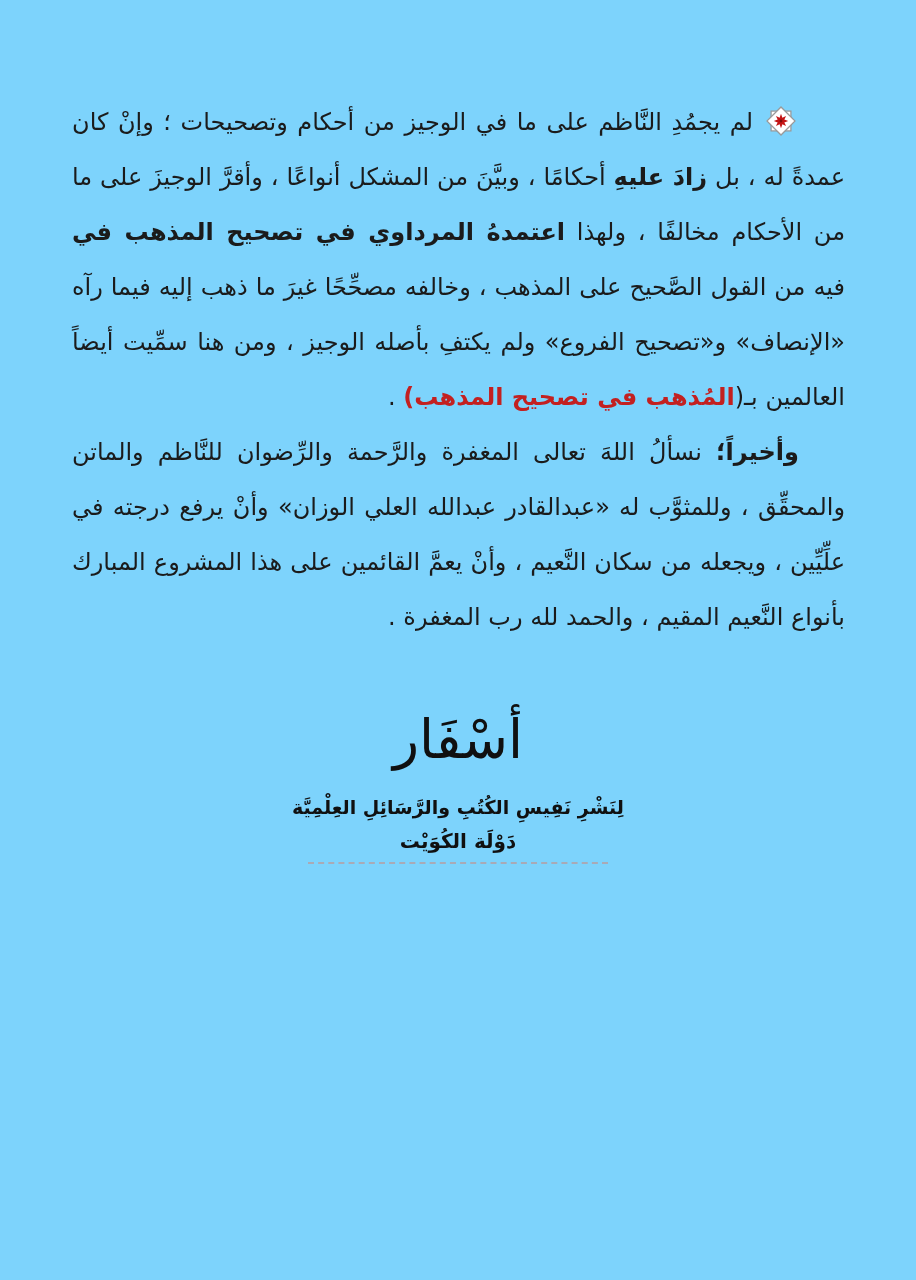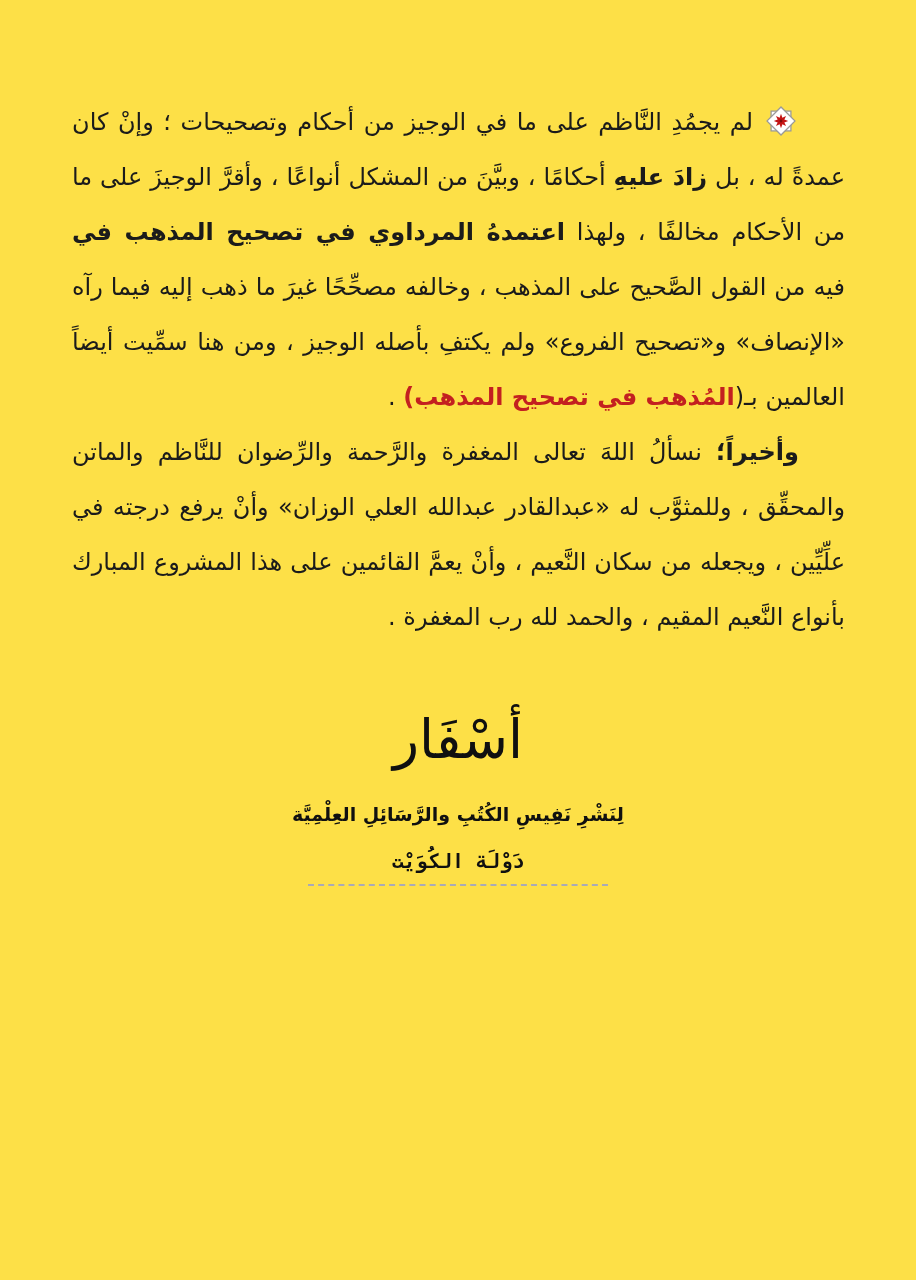--- a/index.html
+++ b/index.html
@@ -4,21 +4,21 @@
 <style>
   html, body {
     margin: 0;
     padding: 0;
     background: #ffffff;
   }
   .page {
     position: relative;
     width: 916px;
     height: 1280px;
-    background: #fde047;
+    background: #7dd3fc;
     overflow: hidden;
     font-family: "DejaVu Sans", sans-serif;
     direction: rtl;
   }
   .text-block {
     position: absolute;
     top: 95px;
     right: 71px;
     width: 773px;
     direction: rtl;
@@ -59,28 +59,27 @@
   .logo-main {
     font-size: 54px;
     font-weight: 400;
     line-height: 80px;
     letter-spacing: -2px;
   }
   .logo-tagline {
     font-size: 19px;
     font-weight: 700;
     line-height: 34px;
-    margin-top: 17px;
+    margin-top: 10px;
   }
   .logo-country {
     font-size: 20px;
     font-weight: 700;
     line-height: 30px;
-    margin-top: 17px;
-    font-family: Liberation Mono, monospace;
+    margin-top: 2px;
   }
   .dotted-divider {
     width: 300px;
     height: 0;
     margin: 6px auto 0 auto;
     border-bottom: 2px dashed #a9aab6;
   }
 </style>
 </head>
 <body>

